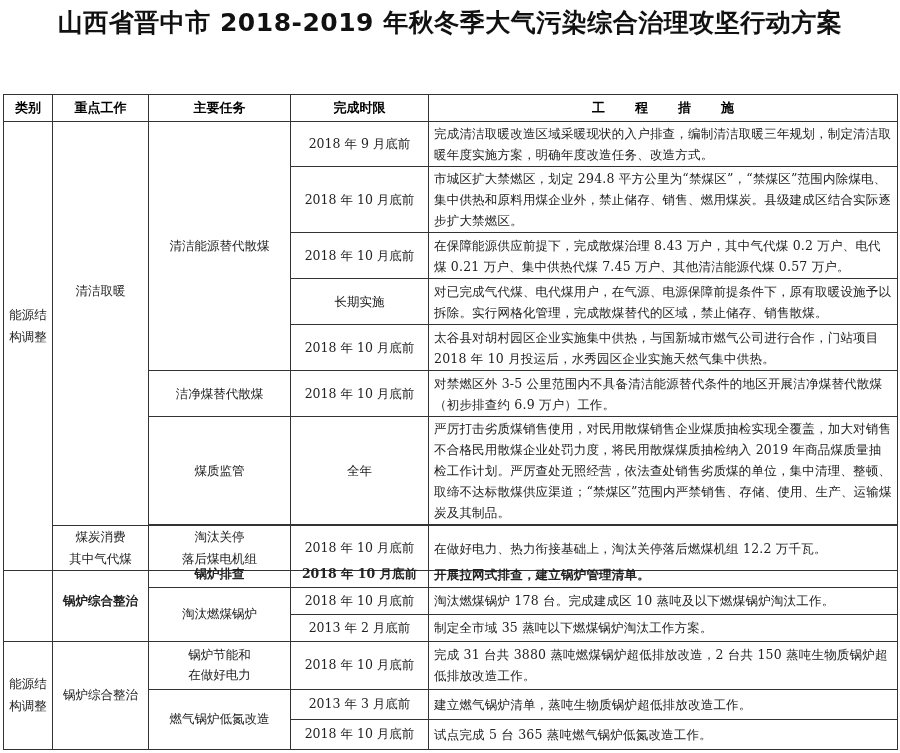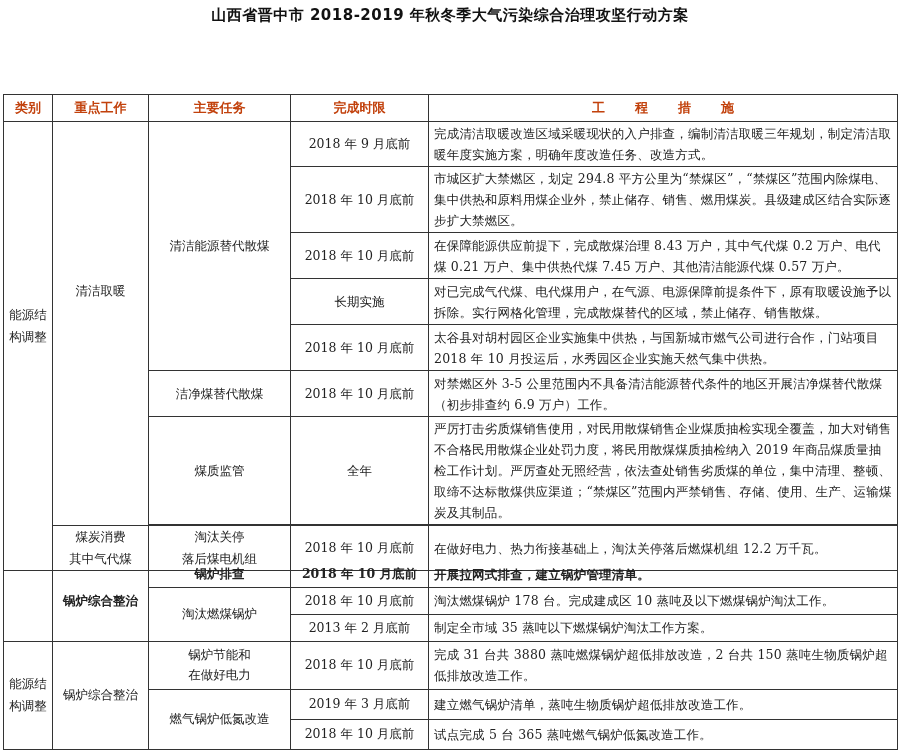--- a/index.html
+++ b/index.html
@@ -1,30 +1,30 @@
 <!DOCTYPE html>
 <html><head>
 <meta charset="utf-8">
 <style>
   html, body { margin: 0; padding: 0; background: #ffffff; }
   body { width: 900px; height: 753px; position: relative; overflow: hidden; color: #1a1a1a; }
   .title {
     position: absolute; left: 0; top: 6px; width: 900px; text-align: center;
-    font-family: "DejaVu Sans", sans-serif; font-weight: bold; font-size: 15px; letter-spacing: 0.5px;
+    font-family: "DejaVu Sans", sans-serif; font-weight: bold; font-size: 25px; letter-spacing: 0.5px;
     color: #111;
   }
   table.t {
     position: absolute; left: 3px; border-collapse: collapse; table-layout: fixed;
     font-family: "DejaVu Serif", serif; font-size: 12.5px; color: #222;
   }
   table.t td, table.t th {
     border: 1.5px solid #333; padding: 0; vertical-align: middle;
   }
   table.t th {
-    font-family: "DejaVu Sans", sans-serif; font-weight: bold; font-size: 13px; text-align: center; color: #c2410c;
+    font-family: "DejaVu Sans", sans-serif; font-weight: bold; font-size: 13px; text-align: center; color: #000000;
   }
   .c { text-align: center; line-height: 22px; }
   .m { text-align: left; padding: 1px 4px 1px 5px !important; line-height: 21px; letter-spacing: 0.2px; margin-top: 16px; }
   .spaced { letter-spacing: 30px; padding-left: 30px !important; }
   #t1 { top: 94px; }
   #t2 { top: 562px; }
   #t2 tr:first-child td { border-top: none; font-weight: bold; }
 </style>
 </head>
 <body>
@@ -137,21 +137,21 @@
     <td rowspan="3" class="c">锅炉综合整治</td>
     <td class="c">
       <div style="line-height:20px">锅炉节能和</div>
       <div style="line-height:20px">在做好电力</div>
     </td>
     <td class="c">2018 年 10 月底前</td>
     <td class="m">完成 31 台共 3880 蒸吨燃煤锅炉超低排放改造，2 台共 150 蒸吨生物质锅炉超低排放改造工作。</td>
   </tr>
   <tr style="height:30px">
     <td rowspan="2" class="c">燃气锅炉低氮改造</td>
-    <td class="c">2019 年 3 月底前</td>
+    <td class="c">2013 年 3 月底前</td>
     <td class="m">建立燃气锅炉清单，蒸吨生物质锅炉超低排放改造工作。</td>
   </tr>
   <tr style="height:30px">
     <td class="c">2018 年 10 月底前</td>
     <td class="m">试点完成 5 台 365 蒸吨燃气锅炉低氮改造工作。</td>
   </tr>
 </tbody>
   </table>
 
 </body></html>

